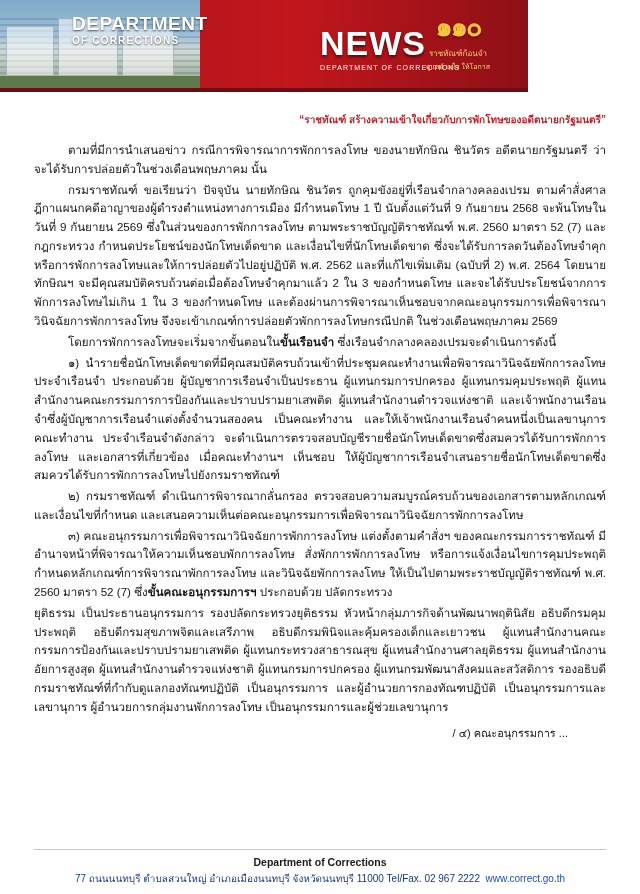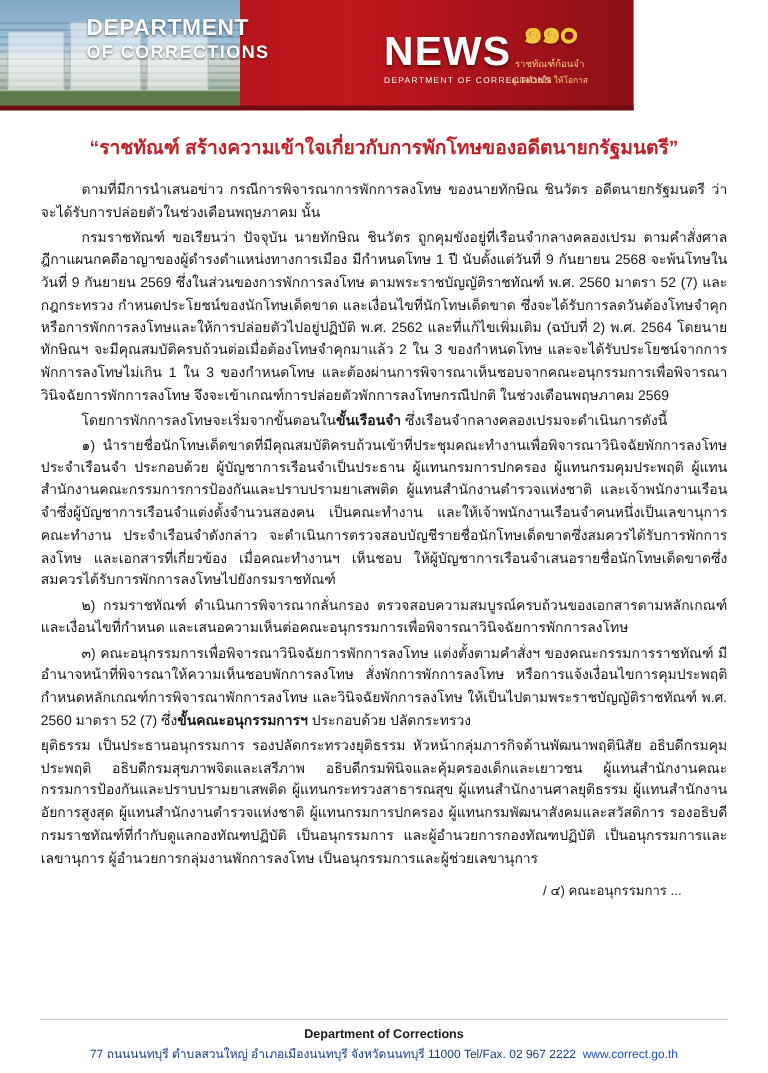--- a/index.html
+++ b/index.html
@@ -50,21 +50,21 @@
       rgba(255,255,255,0) 2px, rgba(255,255,255,0) 6px);
   }
   .hdr-dept {
     position: absolute;
     left: 72px; top: 14px;
     color: #fff;
     text-shadow: 0 1px 2px rgba(0,0,0,.6);
     line-height: 1;
   }
   .hdr-dept .l1 { font-size: 19px; font-weight: bold; letter-spacing: .5px; }
-  .hdr-dept .l2 { font-size: 15px; font-weight: bold; letter-spacing: 1.2px; margin-top: 3px; }
+  .hdr-dept .l2 { font-size: 10px; font-weight: bold; letter-spacing: 1.2px; margin-top: 3px; }
   .hdr-news {
     position: absolute;
     left: 320px; top: 26px;
     text-align: left;
     color: #fff;
     line-height: 1;
   }
   .hdr-news .big {
     font-size: 34px; font-weight: bold; letter-spacing: 1px;
     text-shadow: 0 2px 3px rgba(0,0,0,.55);
@@ -90,24 +90,24 @@
   .hdr-rule {
     position: absolute; left: 0; bottom: 0; width: 640px; height: 4px;
     background: #6d0d12;
   }
 
   
   .doc {
     padding: 16px 34px 0 34px;
   }
   .doc-title {
-    text-align: center;
+    text-align: right;
     color: #c02027;
     font-weight: bold;
-    font-size: 16px;
+    font-size: 10px;
     margin: 4px 0 14px 0;
     line-height: 1.5;
   }
   p.para {
     font-size: 11.6px;
     line-height: 1.62;
     text-align: justify;
     text-justify: inter-word;
     margin: 0 0 2px 0;
     color: #161616;

